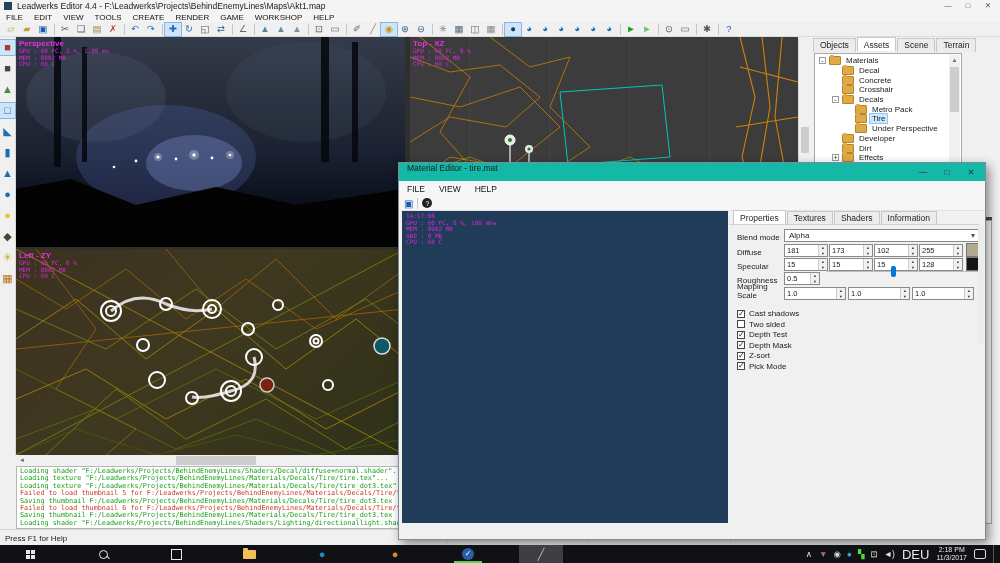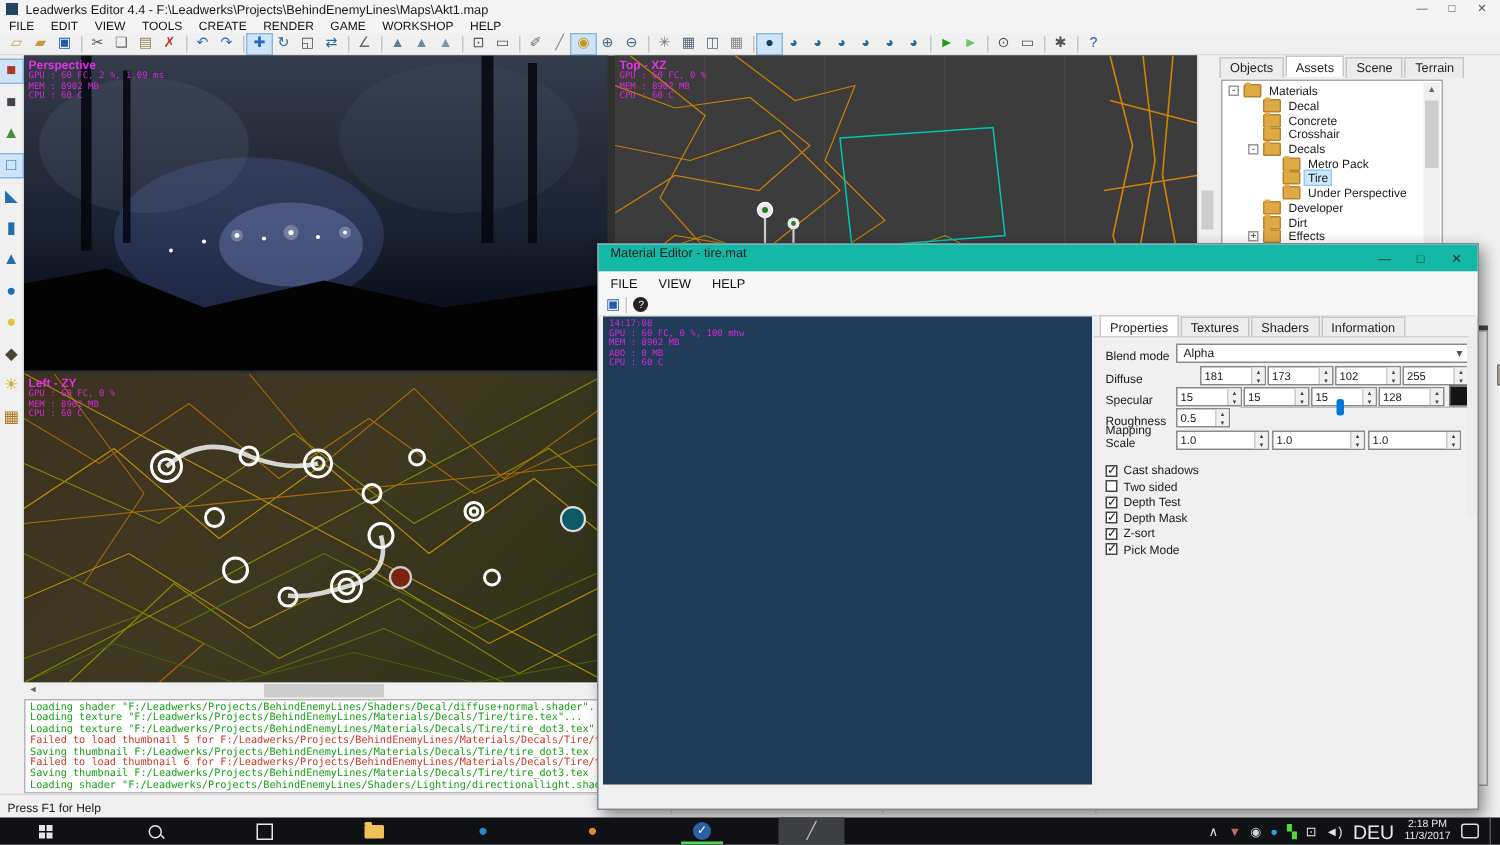--- a/index.html
+++ b/index.html
@@ -788,21 +788,21 @@
       </div>
     <div class="tabline"></div>
 
     <div class="prow" style="top:66px;">
       <span class="plabel">Blend mode</span>
       <div class="pctrl">
         <div class="dd">Alpha</div>
       </div>
     </div>
 
-    <div class="prow" style="top:81px;gap:16px;">
+    <div class="prow" style="top:81px;">
       <span class="plabel">Diffuse</span>
       <div class="pctrl">
 
           <span class="spin spin4">
             <span class="v">181</span>
             <span class="arr">▴<br>▾</span>
           </span>
 
           <span class="spin spin4">
             <span class="v">173</span>

